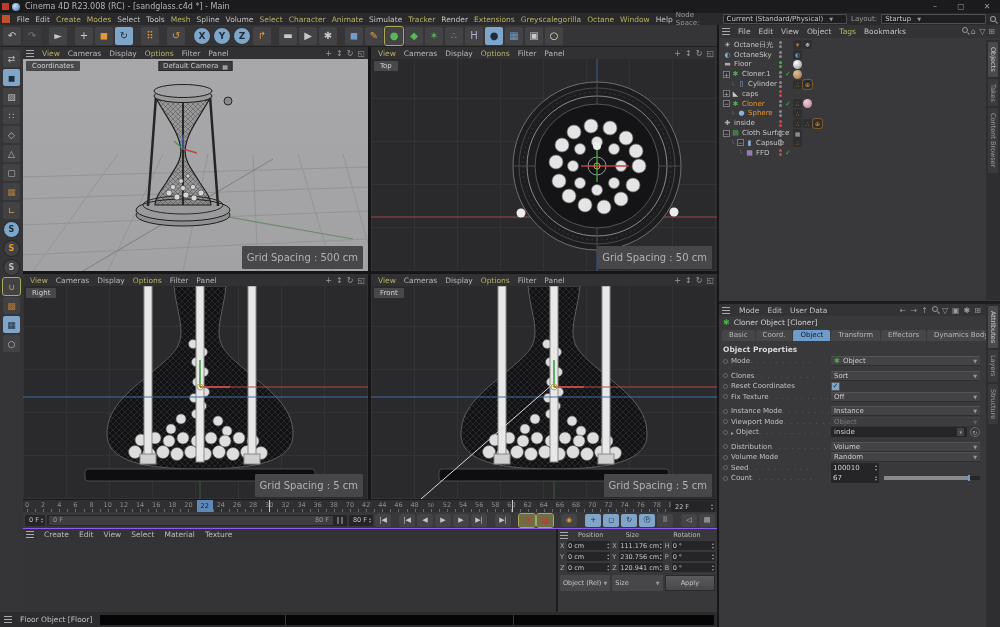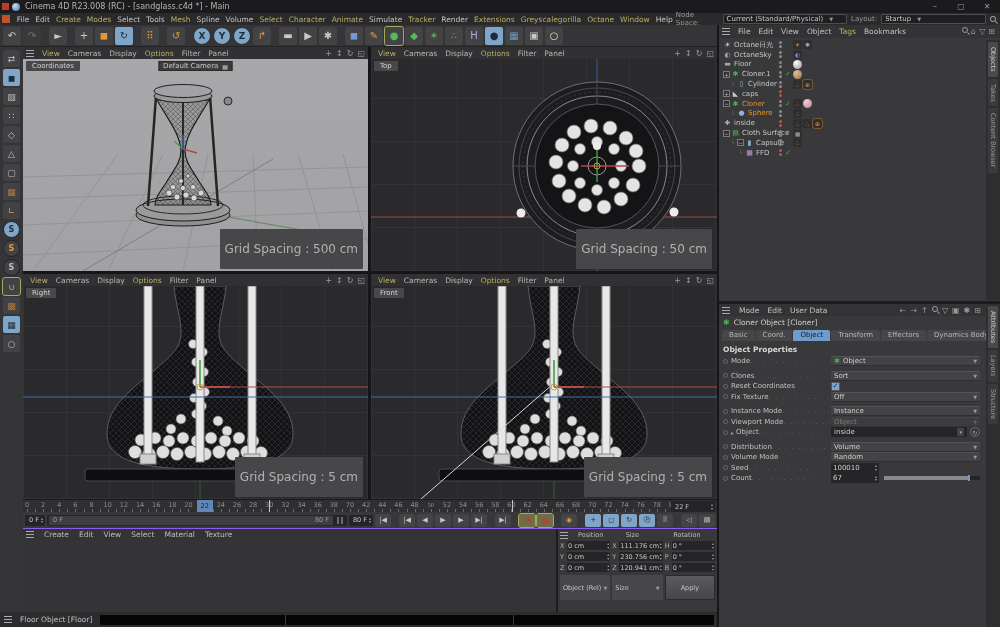--- a/index.html
+++ b/index.html
@@ -39,21 +39,21 @@
 .vp-head .vm{padding:0 4px;white-space:nowrap}
 .vp-head .vm.hl{color:#b9b062}
 .vp-hicons{margin-left:auto;display:flex;gap:4px;color:#9a9a9a;font-size:8px}
 .vp-body{position:absolute;left:0;top:12px;right:0;bottom:0}
 .vp-dark{background:
  repeating-linear-gradient(90deg,#333335 0 1px,transparent 1px 43px),
  repeating-linear-gradient(0deg,#333335 0 1px,transparent 1px 43px),#2a2a2c}
 .vp-light{background:linear-gradient(#a8a8aa,#a2a2a4)}
 .vp-label{position:absolute;left:3px;top:2px;background:#48484a;color:#d2d2d2;font-size:7px;padding:1px 6px;border-radius:1px;z-index:4}
 .cam-chip{position:absolute;left:50%;transform:translateX(-50%);top:2px;background:#3c3c3e;border:1px solid #2a2a2a;color:#c8c8c8;font-size:7px;padding:0 4px;display:flex;gap:4px;align-items:center;z-index:4}
-.grid-chip{position:absolute;right:5px;bottom:2px;background:#47474a;color:#b2b2b2;font-size:12px;padding:13px 5px;border-radius:1px;z-index:4}
+.grid-chip{position:absolute;right:5px;bottom:2px;background:#47474a;color:#b2b2b2;font-size:10px;padding:6px 5px;border-radius:1px;z-index:4}
 .burger{display:inline-block;width:8px;height:7px;border-top:1px solid #aaa;border-bottom:1px solid #aaa;position:relative;margin-right:4px}
 .burger::after{content:"";position:absolute;left:0;right:0;top:2px;border-top:1px solid #aaa}
 
 #ruler{position:absolute;left:23px;top:499px;width:694px;height:13px;background:#2f2f31;border-top:1px solid #1a1a1a}
 #ruler-ticks{position:absolute;left:0;top:0;right:48px;bottom:0}
 #ruler-ticks .tickbar{position:absolute;left:4px;right:2px;bottom:0;height:3px;background:repeating-linear-gradient(90deg,#6a6a6c 0 1px,transparent 1px 8.075px)}
 .ticknum{position:absolute;top:1px;transform:translateX(-50%);font-size:6.5px;color:#8e8e90}
 #playhead{position:absolute;top:0;bottom:0;width:16px;background:#5f88b8;color:#0e1e30;font-size:6.5px;display:flex;align-items:center;justify-content:center;z-index:3}
 .rmarker{position:absolute;top:0;bottom:0;width:1px;background:#c8c8c8}
 #cur-frame{position:absolute;right:2px;top:1px;width:44px;height:11px}
@@ -82,21 +82,21 @@
 .matrow.sel .matname{background:#93aac4;color:#15212e}
 
 #coords{position:absolute;left:556px;top:529px;width:161px;height:83px;background:#38383a;border-left:2px solid #1c1c1e;font-size:6.5px;padding:1px 2px}
 #coord-head{display:flex;align-items:center;height:10px;color:#bdbdbd}
 #coord-cols{display:flex;gap:2px}
 .ccol{flex:1}
 .crow{display:flex;align-items:center;height:11px;gap:1px}
 .crow .ax{width:6px;color:#b0b0b0}
 .cfield{flex:1;height:9px;background:#252527;display:flex;align-items:center;color:#c6c6c6;padding:0 1px;border-radius:1px}
 .cfield .val{flex:1;white-space:nowrap;overflow:hidden}
-.cfoot{height:25px;margin-top:2px;background:#47474a;border-radius:1px;display:flex;align-items:center;justify-content:space-between;padding:0 3px;color:#c6c6c6}
+.cfoot{height:16px;margin-top:2px;background:#47474a;border-radius:1px;display:flex;align-items:center;justify-content:space-between;padding:0 3px;color:#c6c6c6}
 .cfoot.btn{background:linear-gradient(#5a5a5c,#47474a);justify-content:center;border:1px solid #2a2a2c}
 
 #rightpanel{position:absolute;left:717px;top:25px;width:283px;bottom:0;background:#39393b;border-left:2px solid #161618}
 #om-menu{position:absolute;left:0;top:0;right:0;height:13px;background:#333335;display:flex;align-items:center;font-size:7.5px;padding:0 3px}
 #om-menu .mm{padding:0 4px;color:#c2c2c2}
 #om-menu .mm.hl{color:#b9b062}
 #om-icons{margin-left:auto;display:flex;gap:3px;color:#9a9a9a;font-size:8px;padding-right:2px}
 #om-tree{position:absolute;left:2px;top:15px;right:16px;height:120px}
 .trow{display:flex;align-items:center;height:9.8px;font-size:7px;color:#c6c6c6;position:relative}
 .trow .branch{color:#777;font-size:6px;width:6px}

